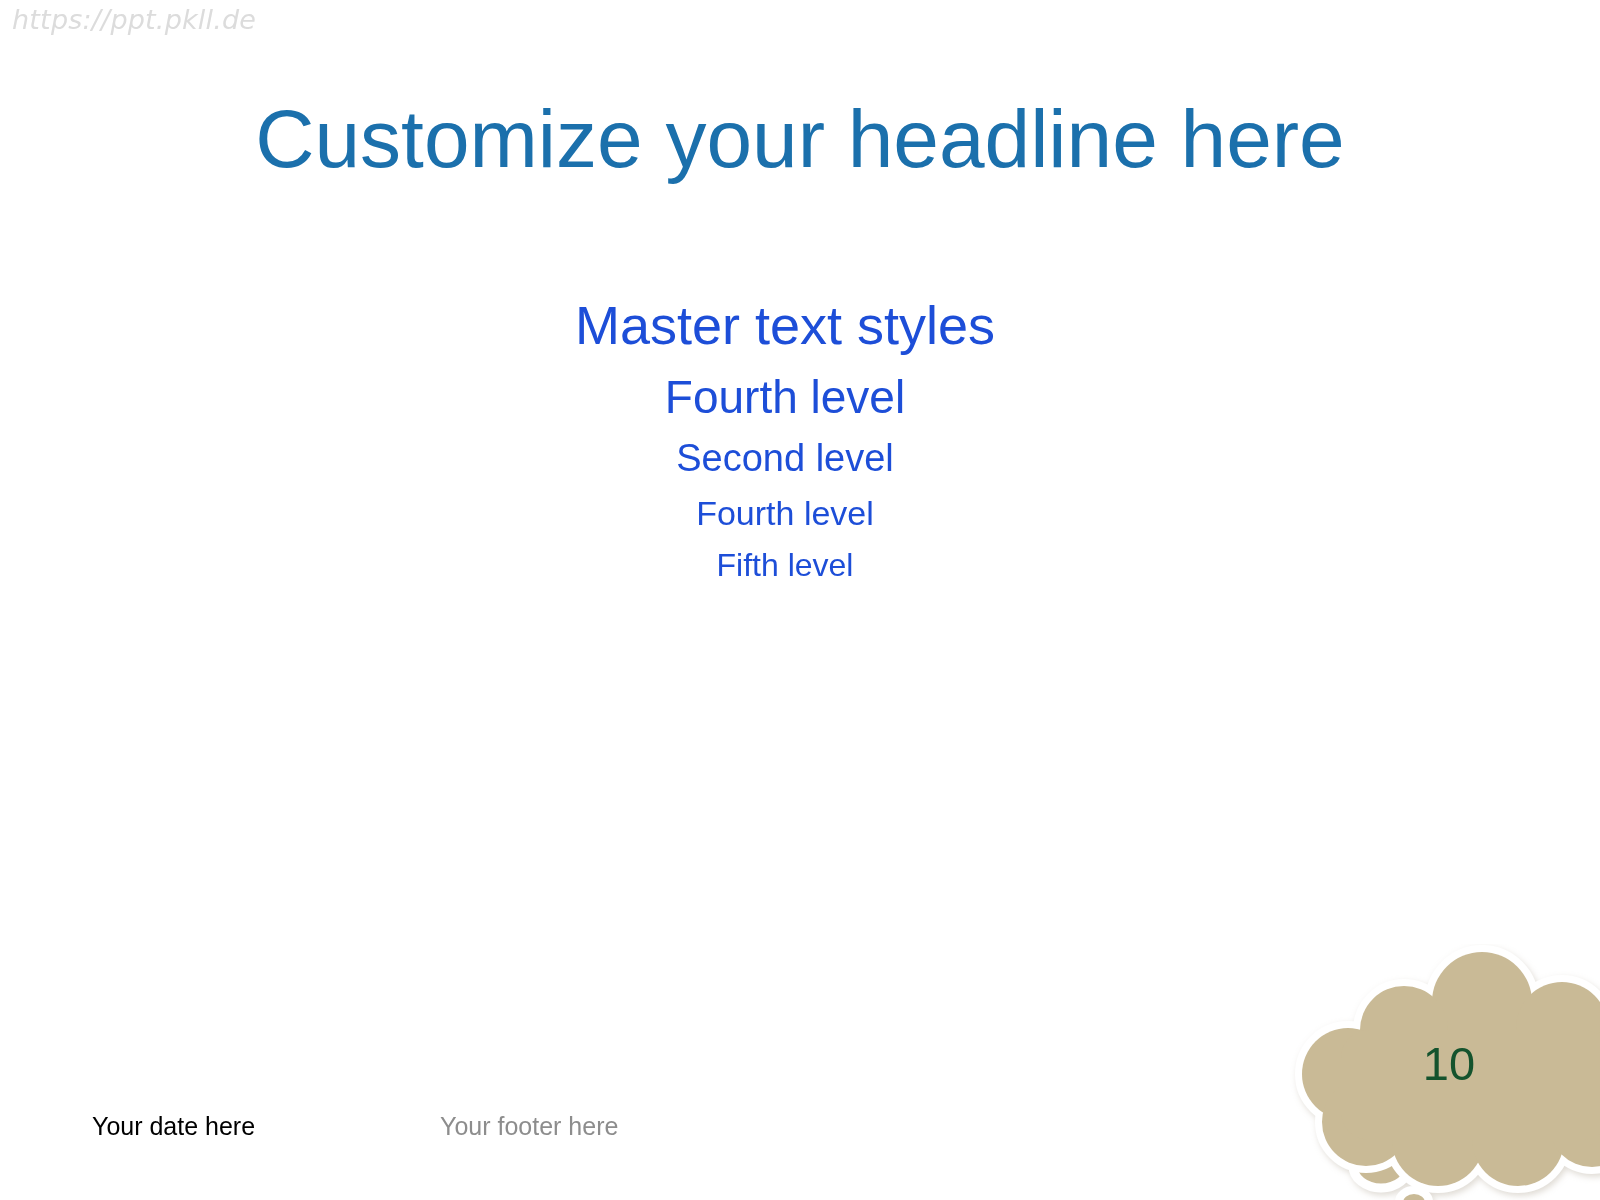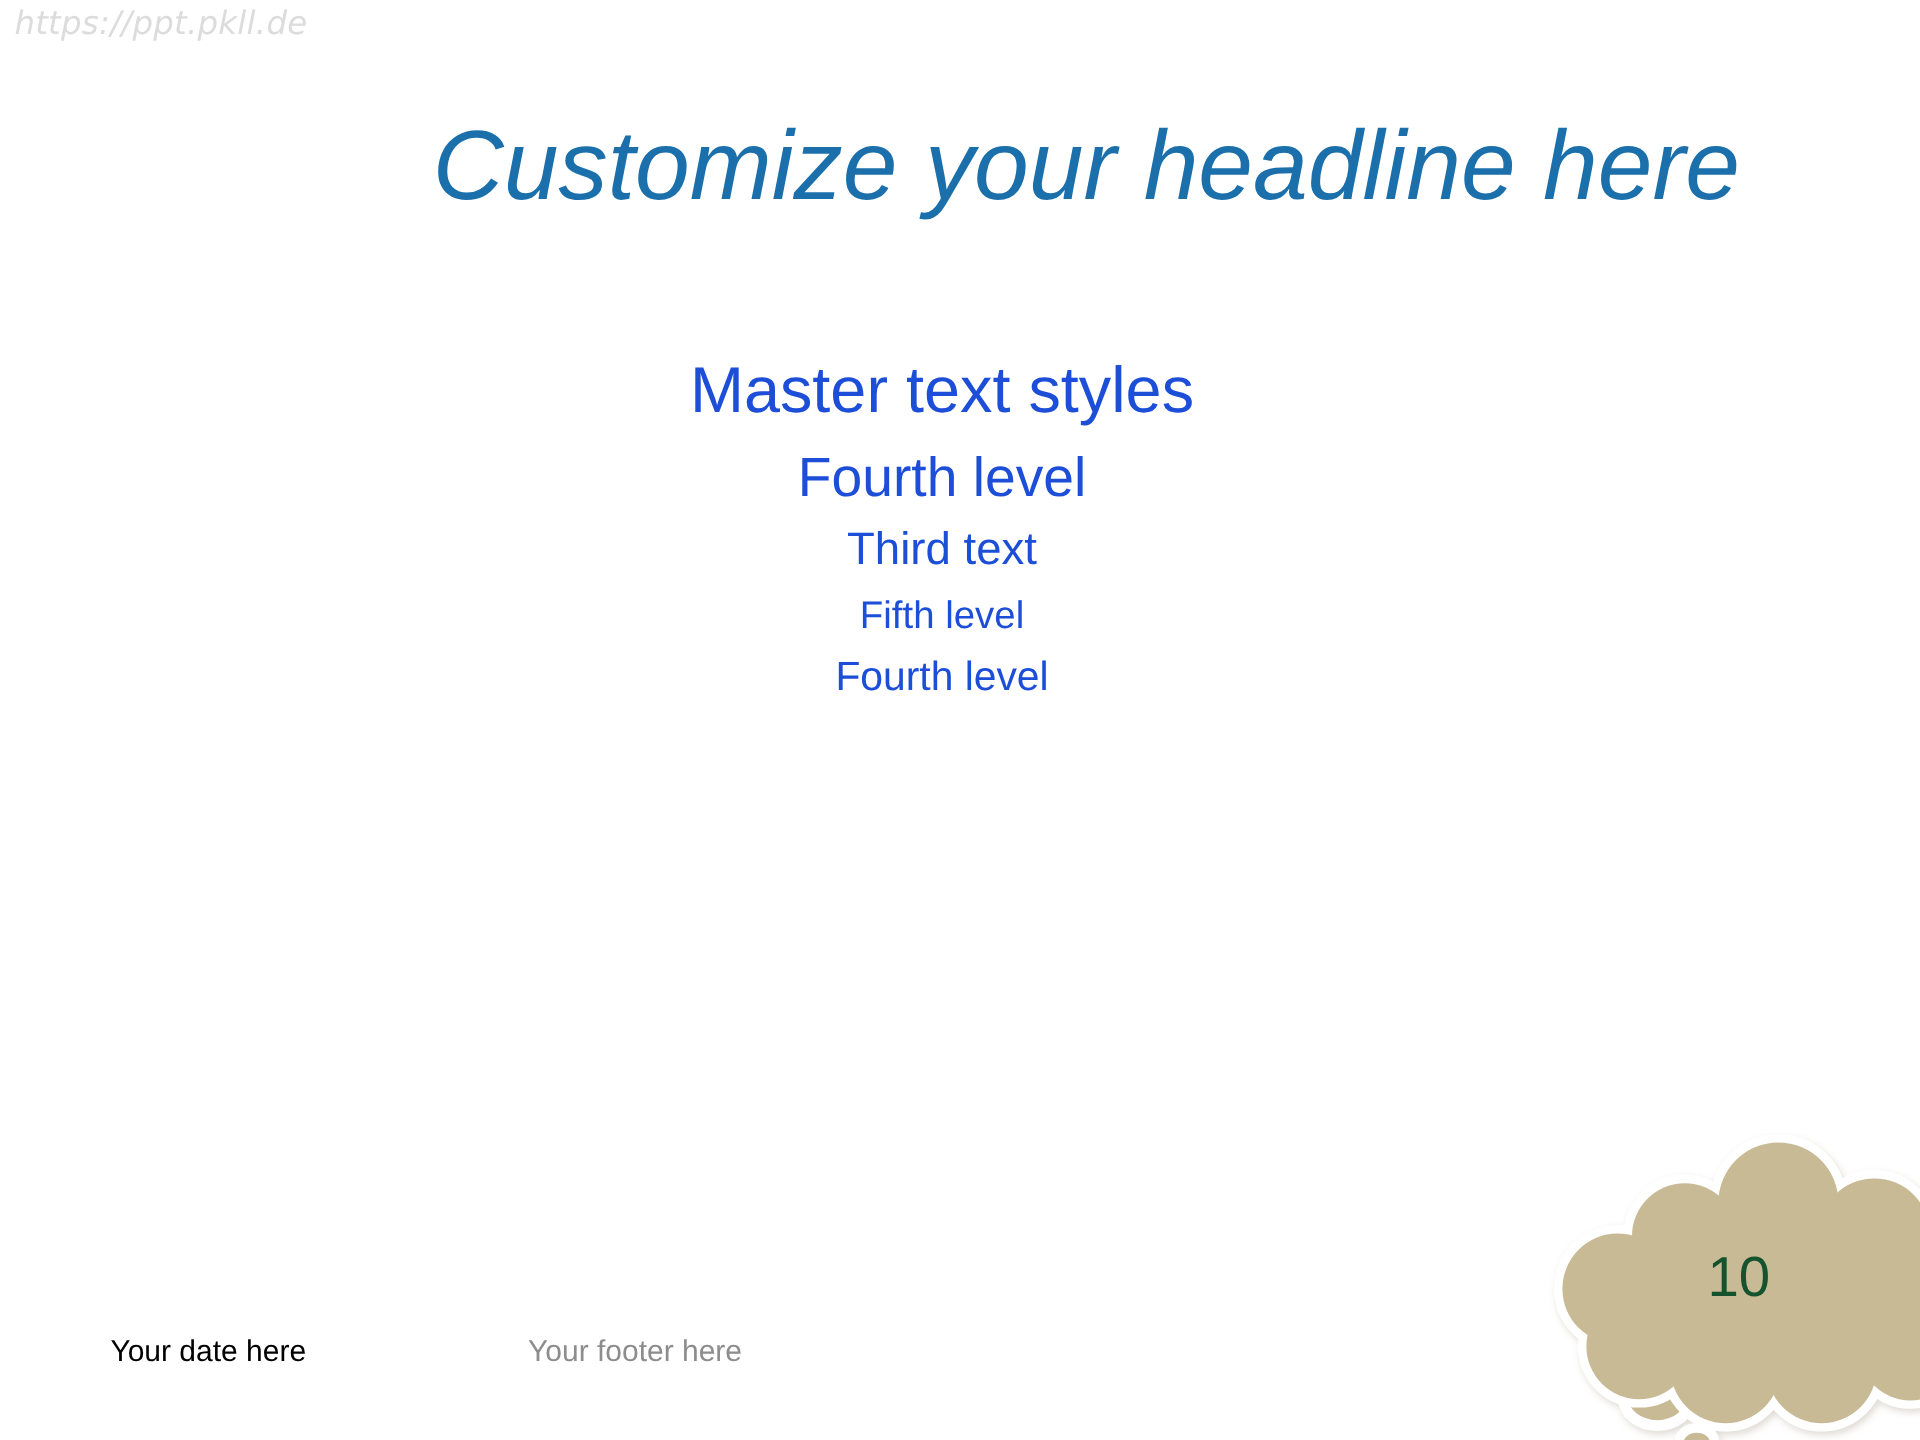--- a/index.html
+++ b/index.html
@@ -36,28 +36,27 @@
     user-select: none;
     font-style: italic;
   }
 
   
   .headline {
     position: absolute;
     left: 150px;
     top: 98px;
     width: 1300px;
-    text-align: right;
+    text-align: center;
     font-family: "Liberation Sans", sans-serif;
     font-size: 82px;
     font-weight: 400;
     line-height: 1.0;
     color: #1b70ac;
     white-space: nowrap;
-    font-style: italic;
   }
 
   
   .body-block {
     position: absolute;
     left: 140px;
     top: 286px;
     width: 1290px;
     text-align: center;
   }
@@ -126,23 +125,23 @@
 
 <div id="slide">
 
   <div class="watermark">https://ppt.pkll.de</div>
 
   <div class="headline">Customize your headline here</div>
 
   <div class="body-block">
     <div class="lvl lvl1">Master text styles</div>
     <div class="lvl lvl2">Fourth level</div>
-    <div class="lvl lvl3">Third text</div>
+    <div class="lvl lvl3">Second level</div>
+    <div class="lvl lvl4">Fourth level</div>
     <div class="lvl lvl5">Fifth level</div>
-    <div class="lvl lvl4">Fourth level</div>
   </div>
 
   <div class="footer-date">Your date here</div>
 
   <div class="footer-center">Your footer here</div>
 
   <div class="bubble-wrap">
     <svg viewBox="0 0 330 262" xmlns="http://www.w3.org/2000/svg" aria-hidden="true">
       <defs>
         <filter id="softshadow" x="-20%" y="-20%" width="150%" height="150%">

